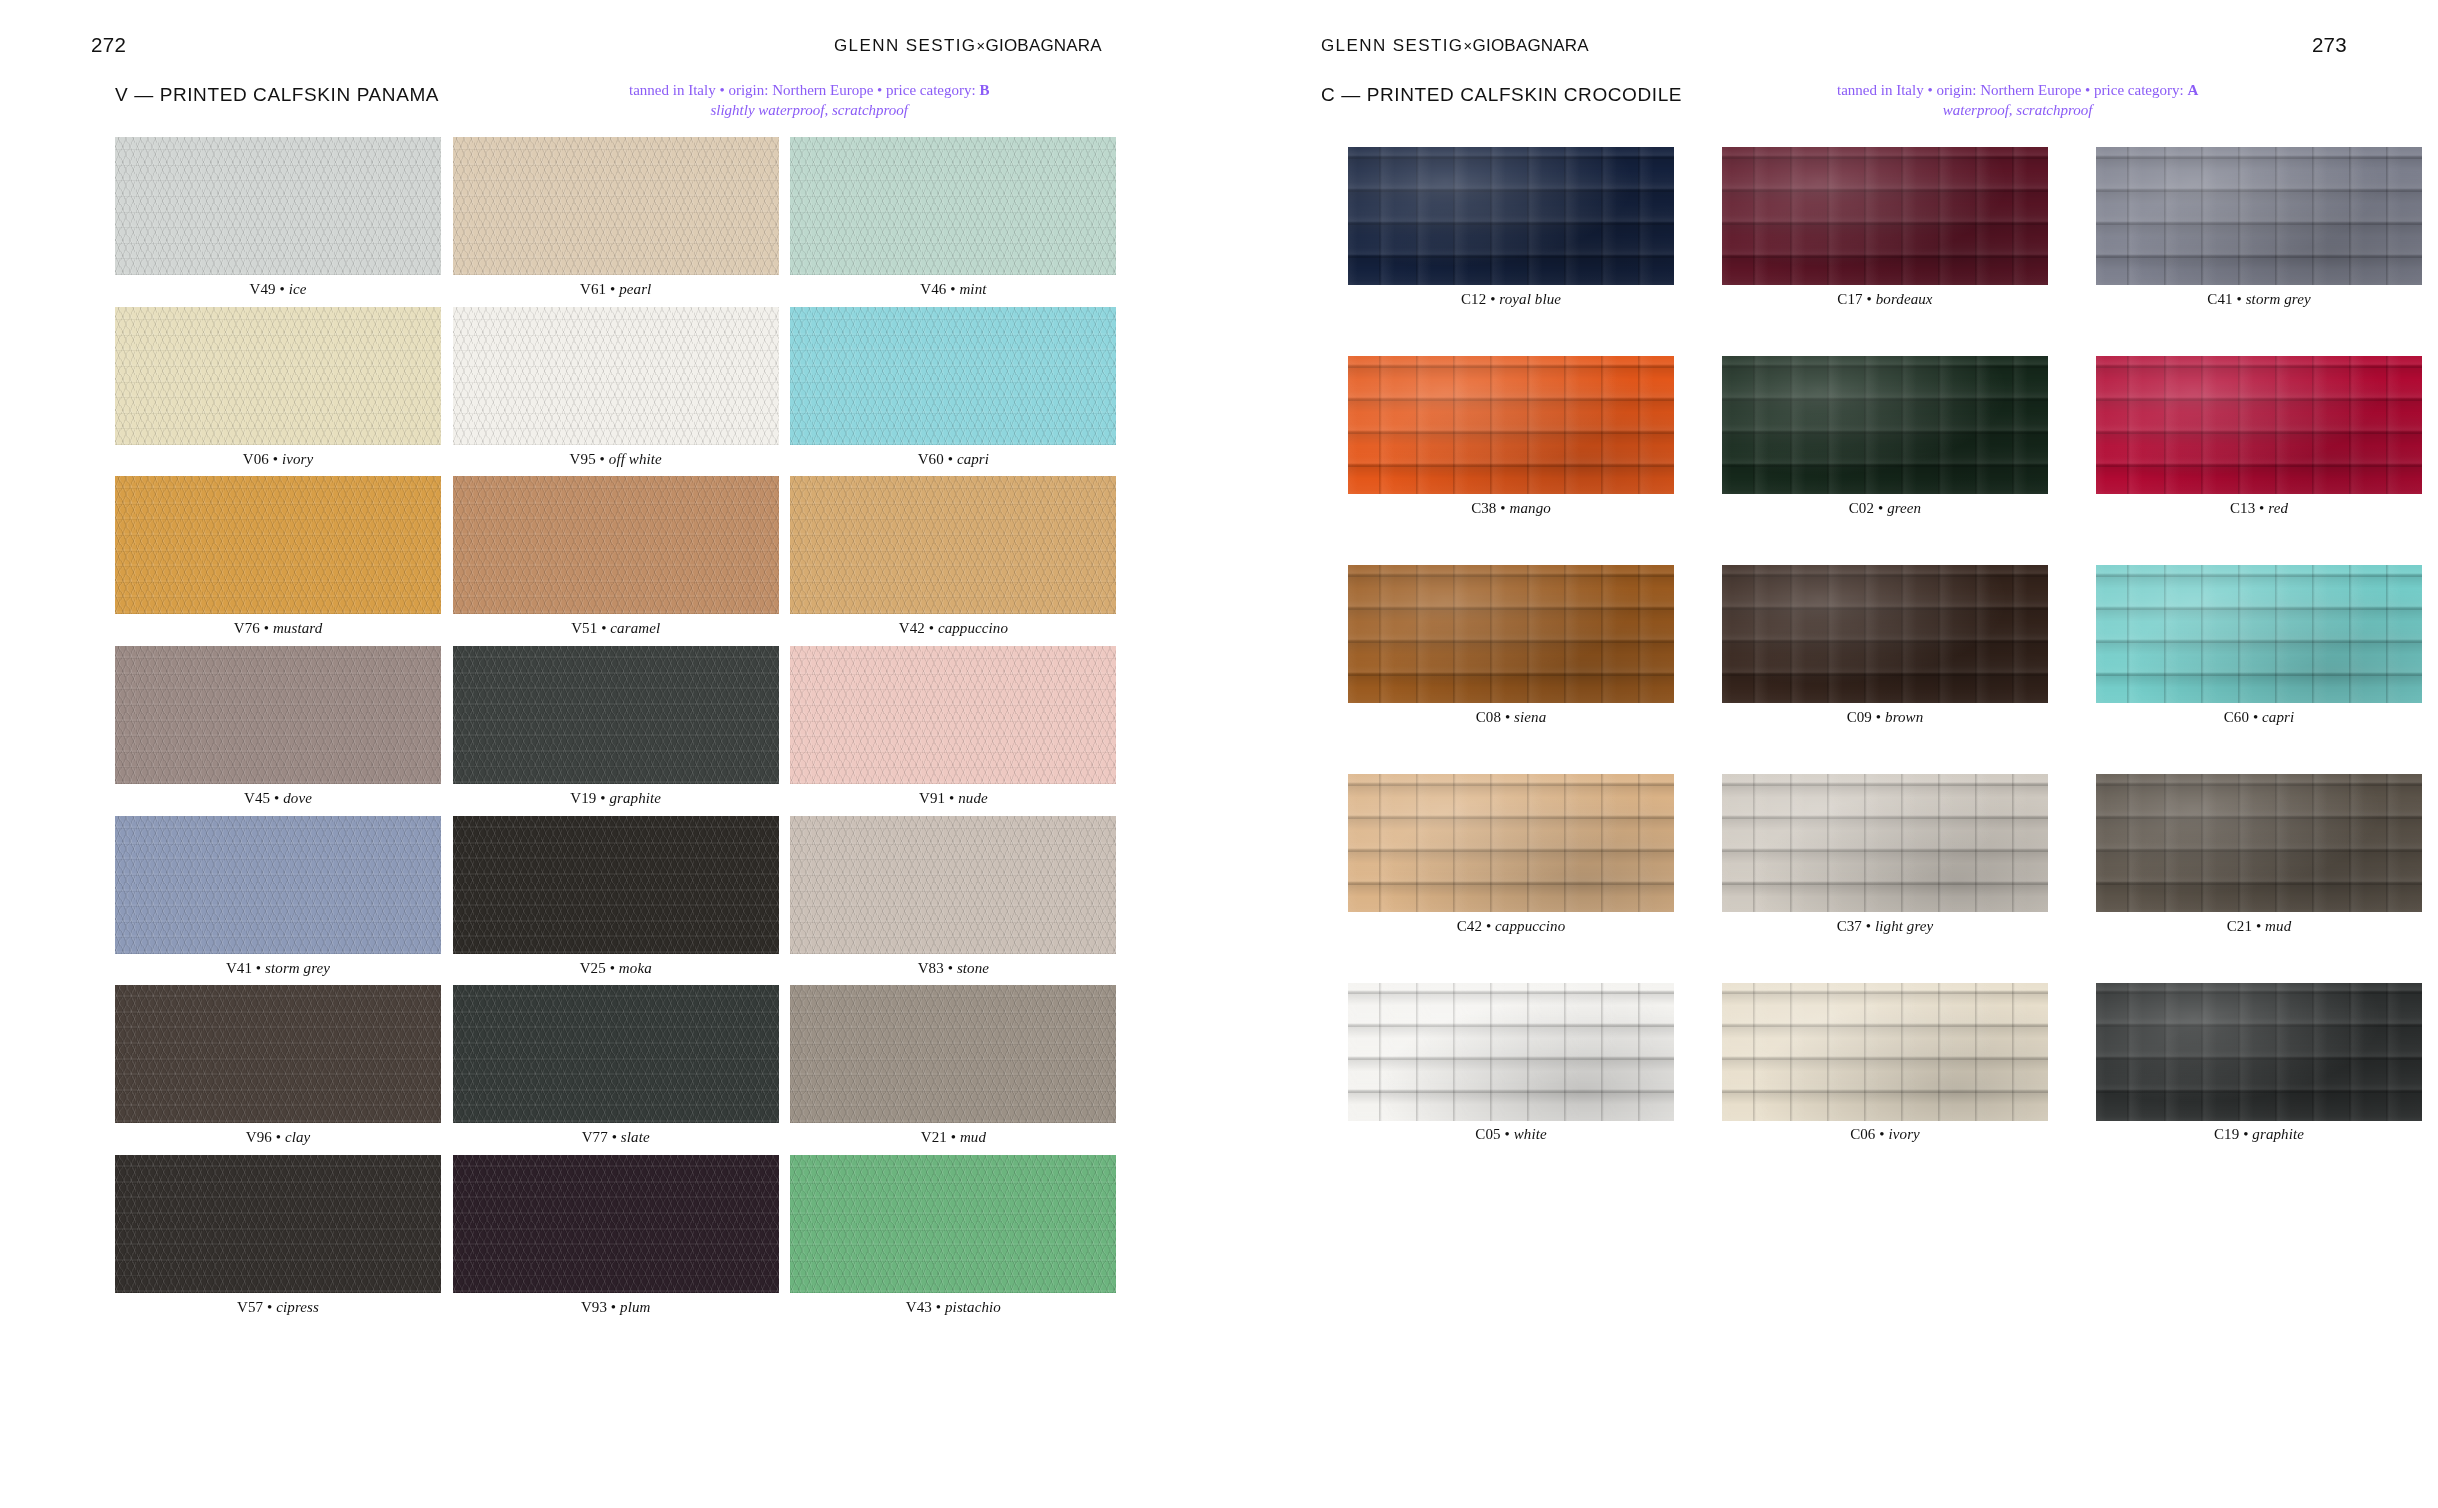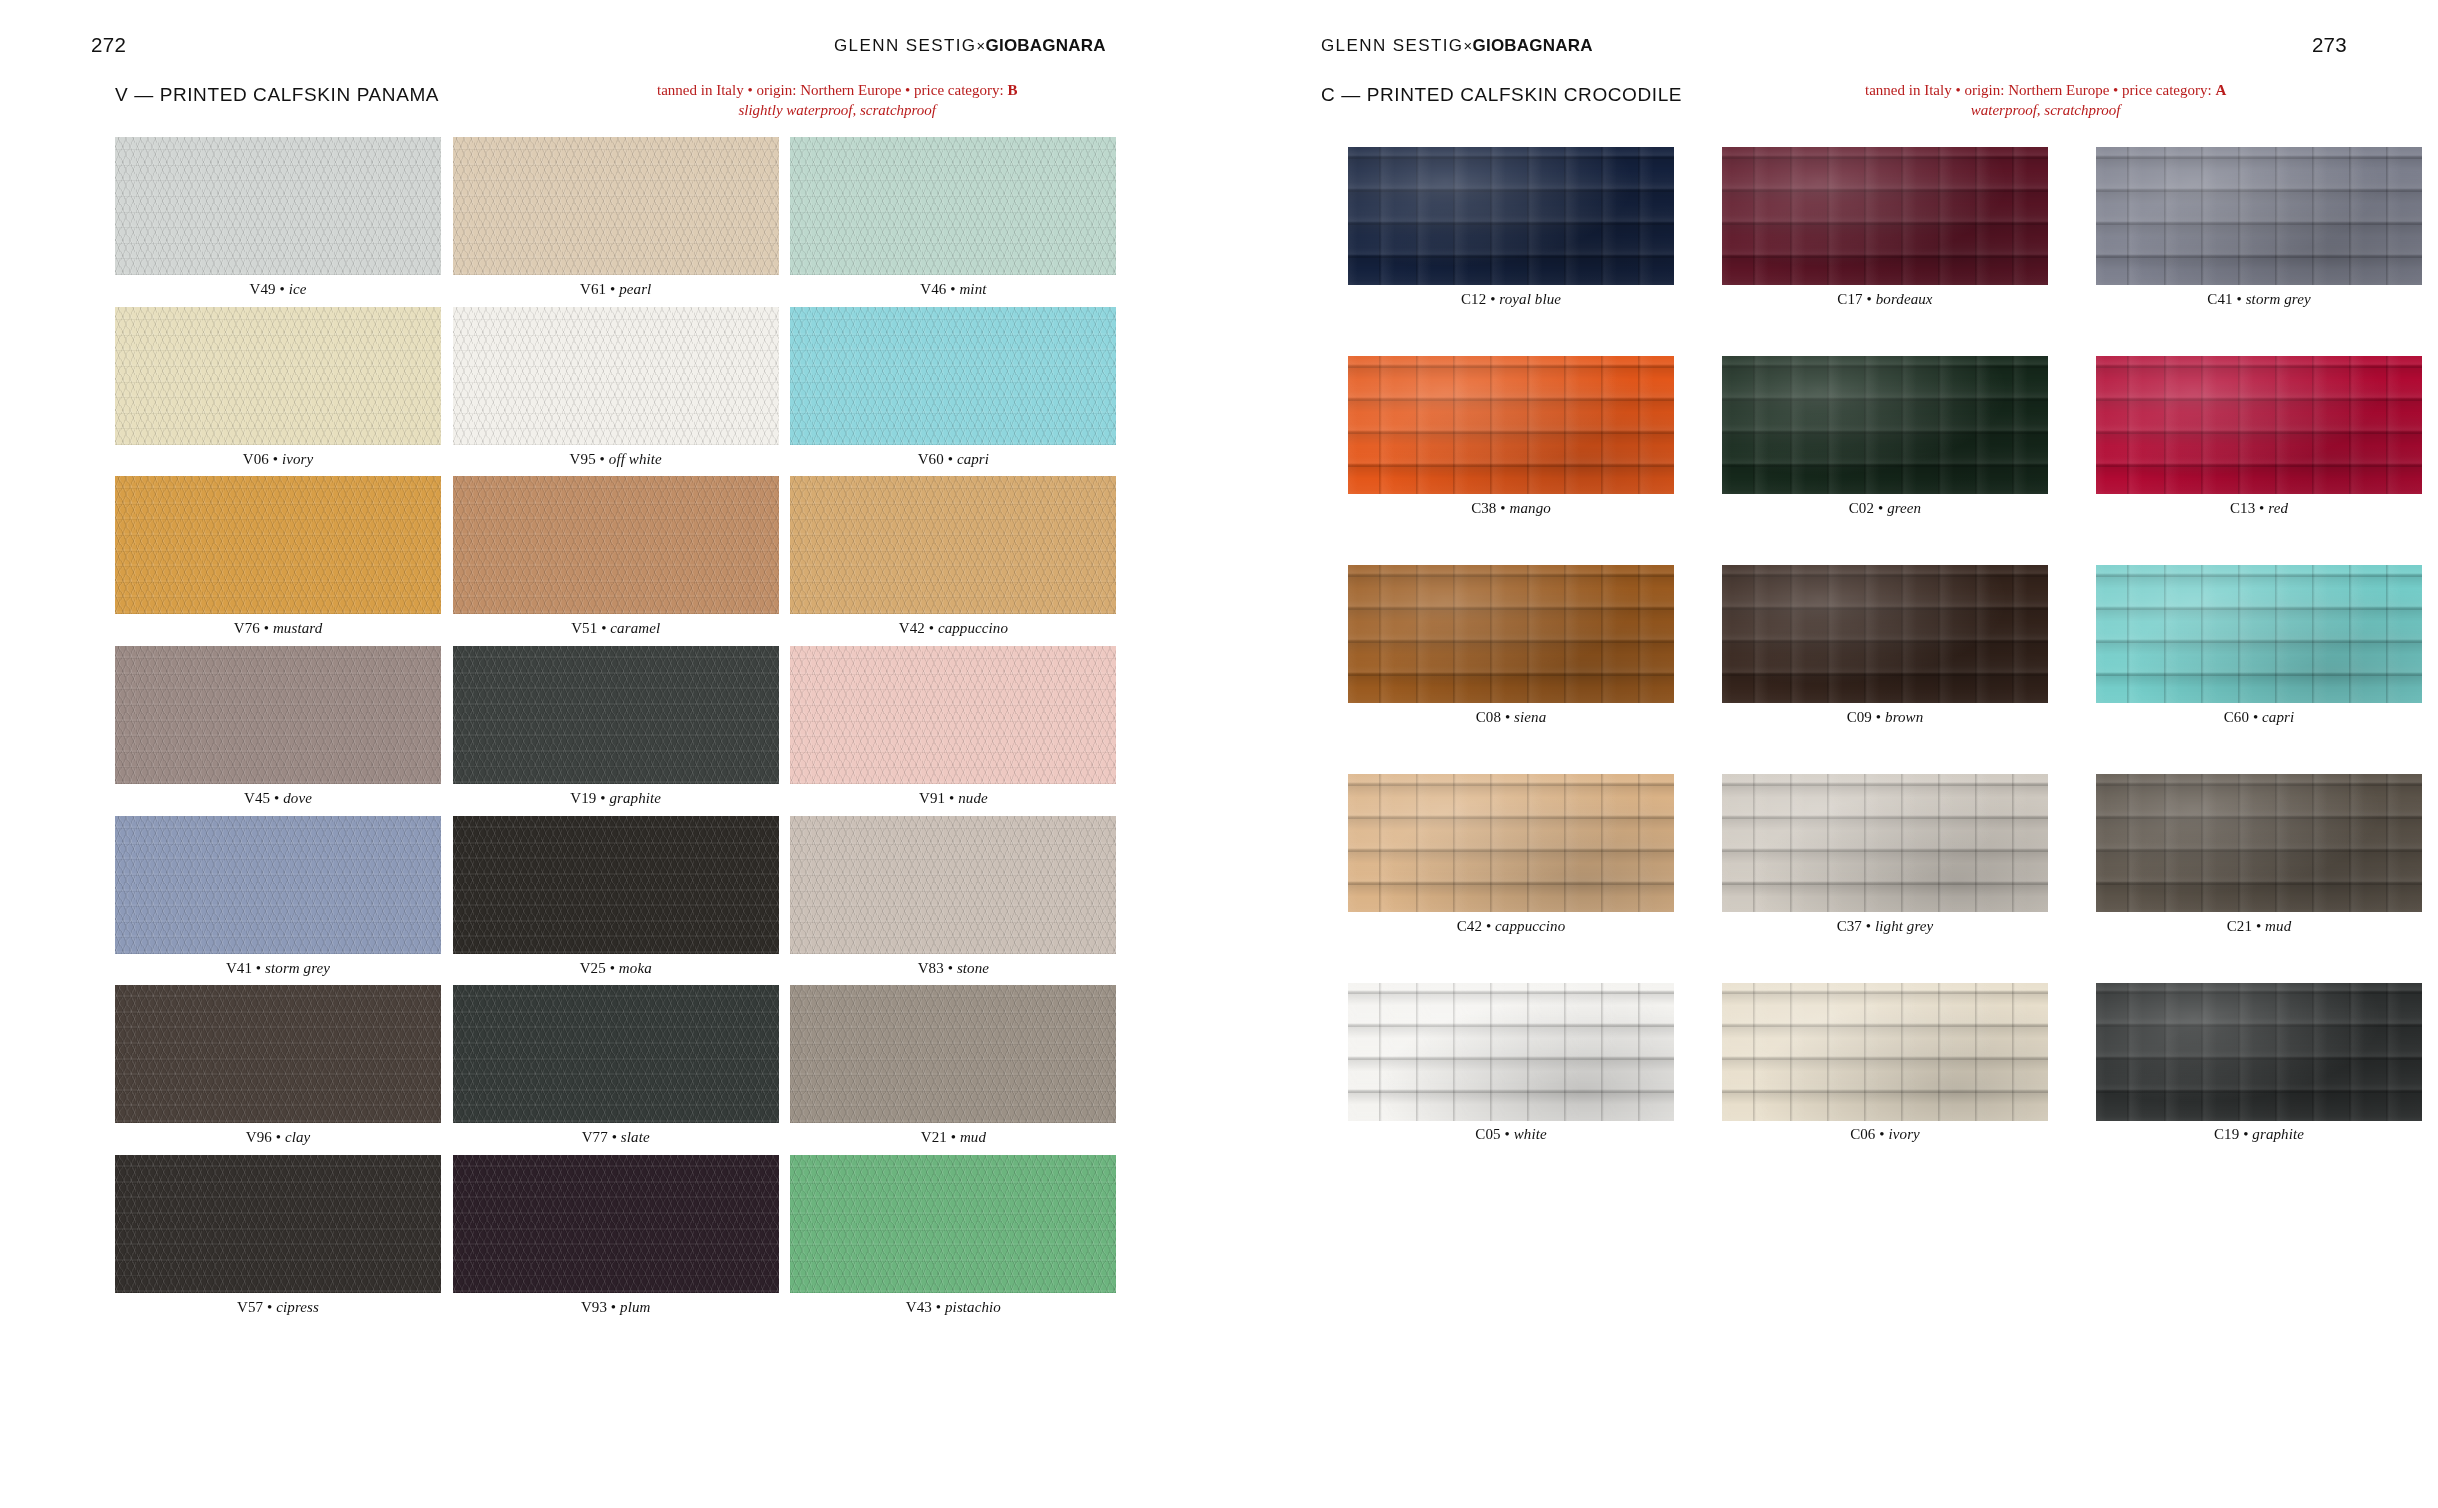--- a/index.html
+++ b/index.html
@@ -52,21 +52,21 @@
   .brandline {
     position: absolute;
     top: 2.9px;
     font-family: "Liberation Sans", sans-serif;
     font-size: 17px;
     letter-spacing: 1.4px;
     color: #111;
     white-space: nowrap;
   }
   .brandline .bold {
-    font-weight: bold;
+    font-weight: normal;
     letter-spacing: 0.2px;
   }
   .brandline .times {
     font-size: 14.6px;
     letter-spacing: 0.6px;
   }
   .brandline-left { left: 834px; }
 
   
   .sec-row {
@@ -80,24 +80,23 @@
     letter-spacing: 0.6px;
     color: #111;
     white-space: nowrap;
     top: 21.5px;
   }
   .sec-meta {
     position: absolute;
     font-family: "Liberation Serif", serif;
     font-size: 15px;
     line-height: 1.35;
-    color: #b91c1c;
+    color: #8b5cf6;
     top: 17.6px;
     white-space: nowrap;
-    margin-left: 28px;
   }
   .sec-meta .ital { font-style: italic; text-align: center; }
   .sec-meta .cat { font-weight: bold; }
 
   
   .grid {
     position: absolute;
     display: grid;
   }
   .grid-left {

